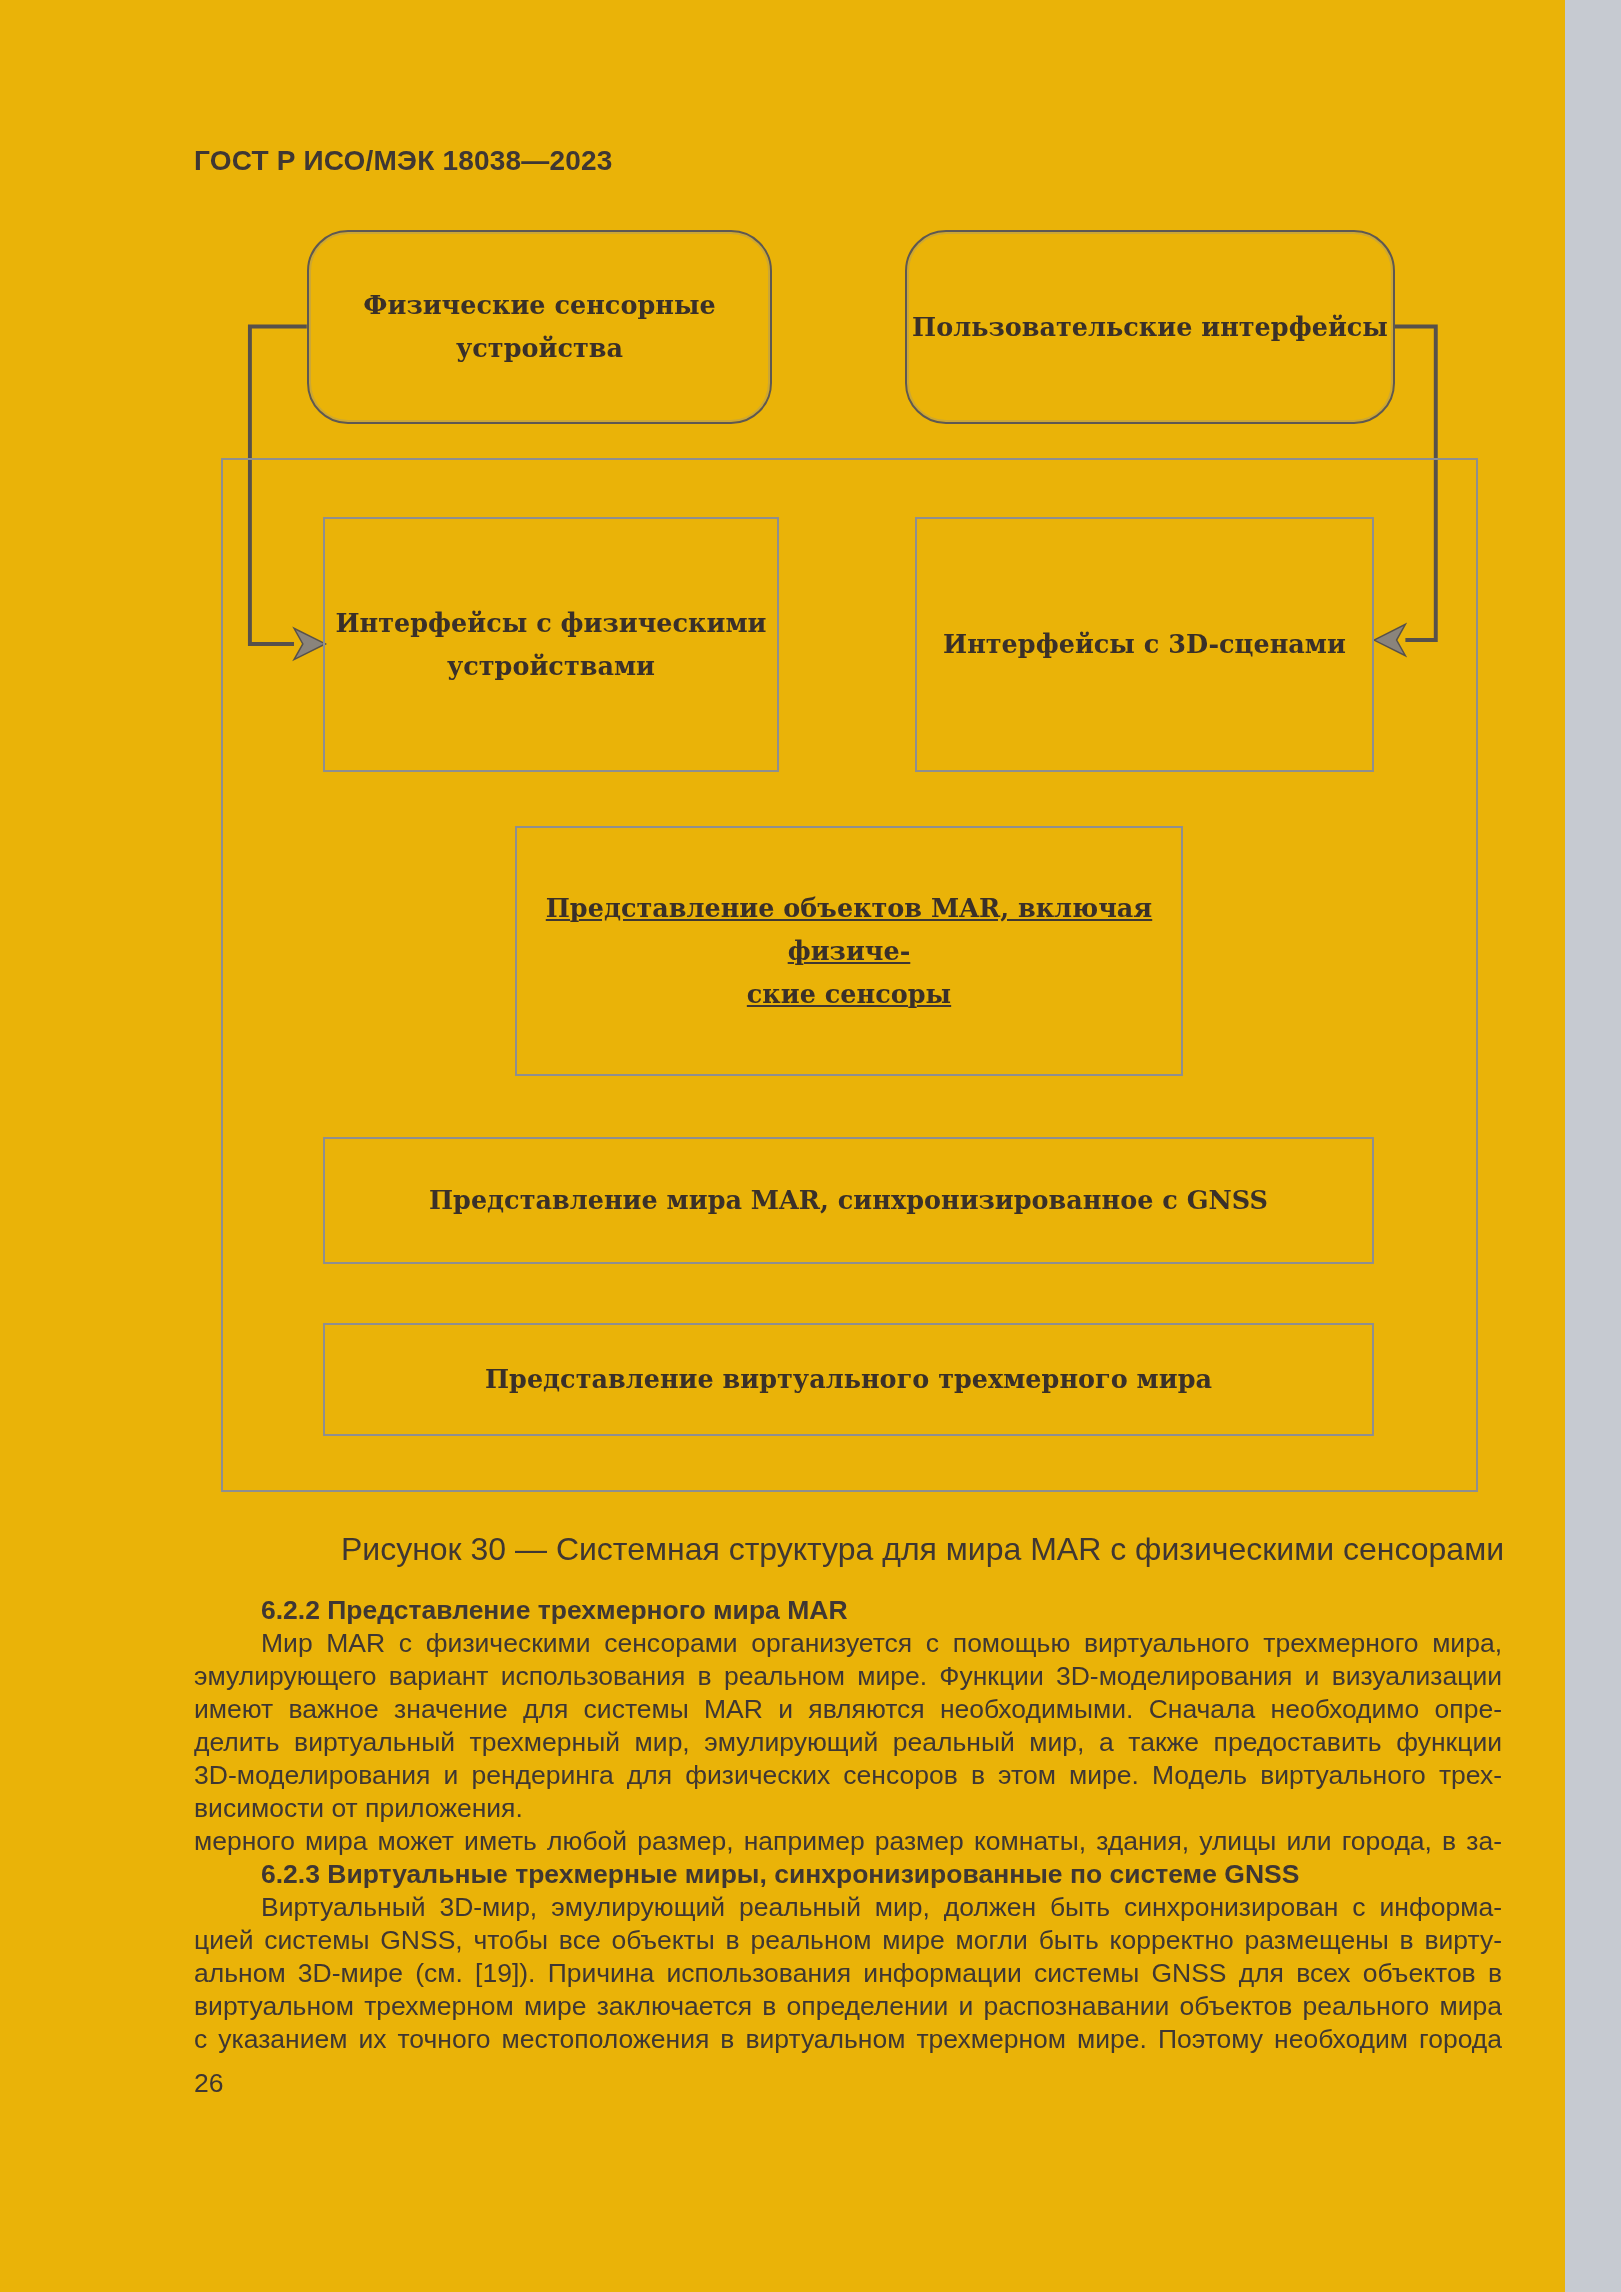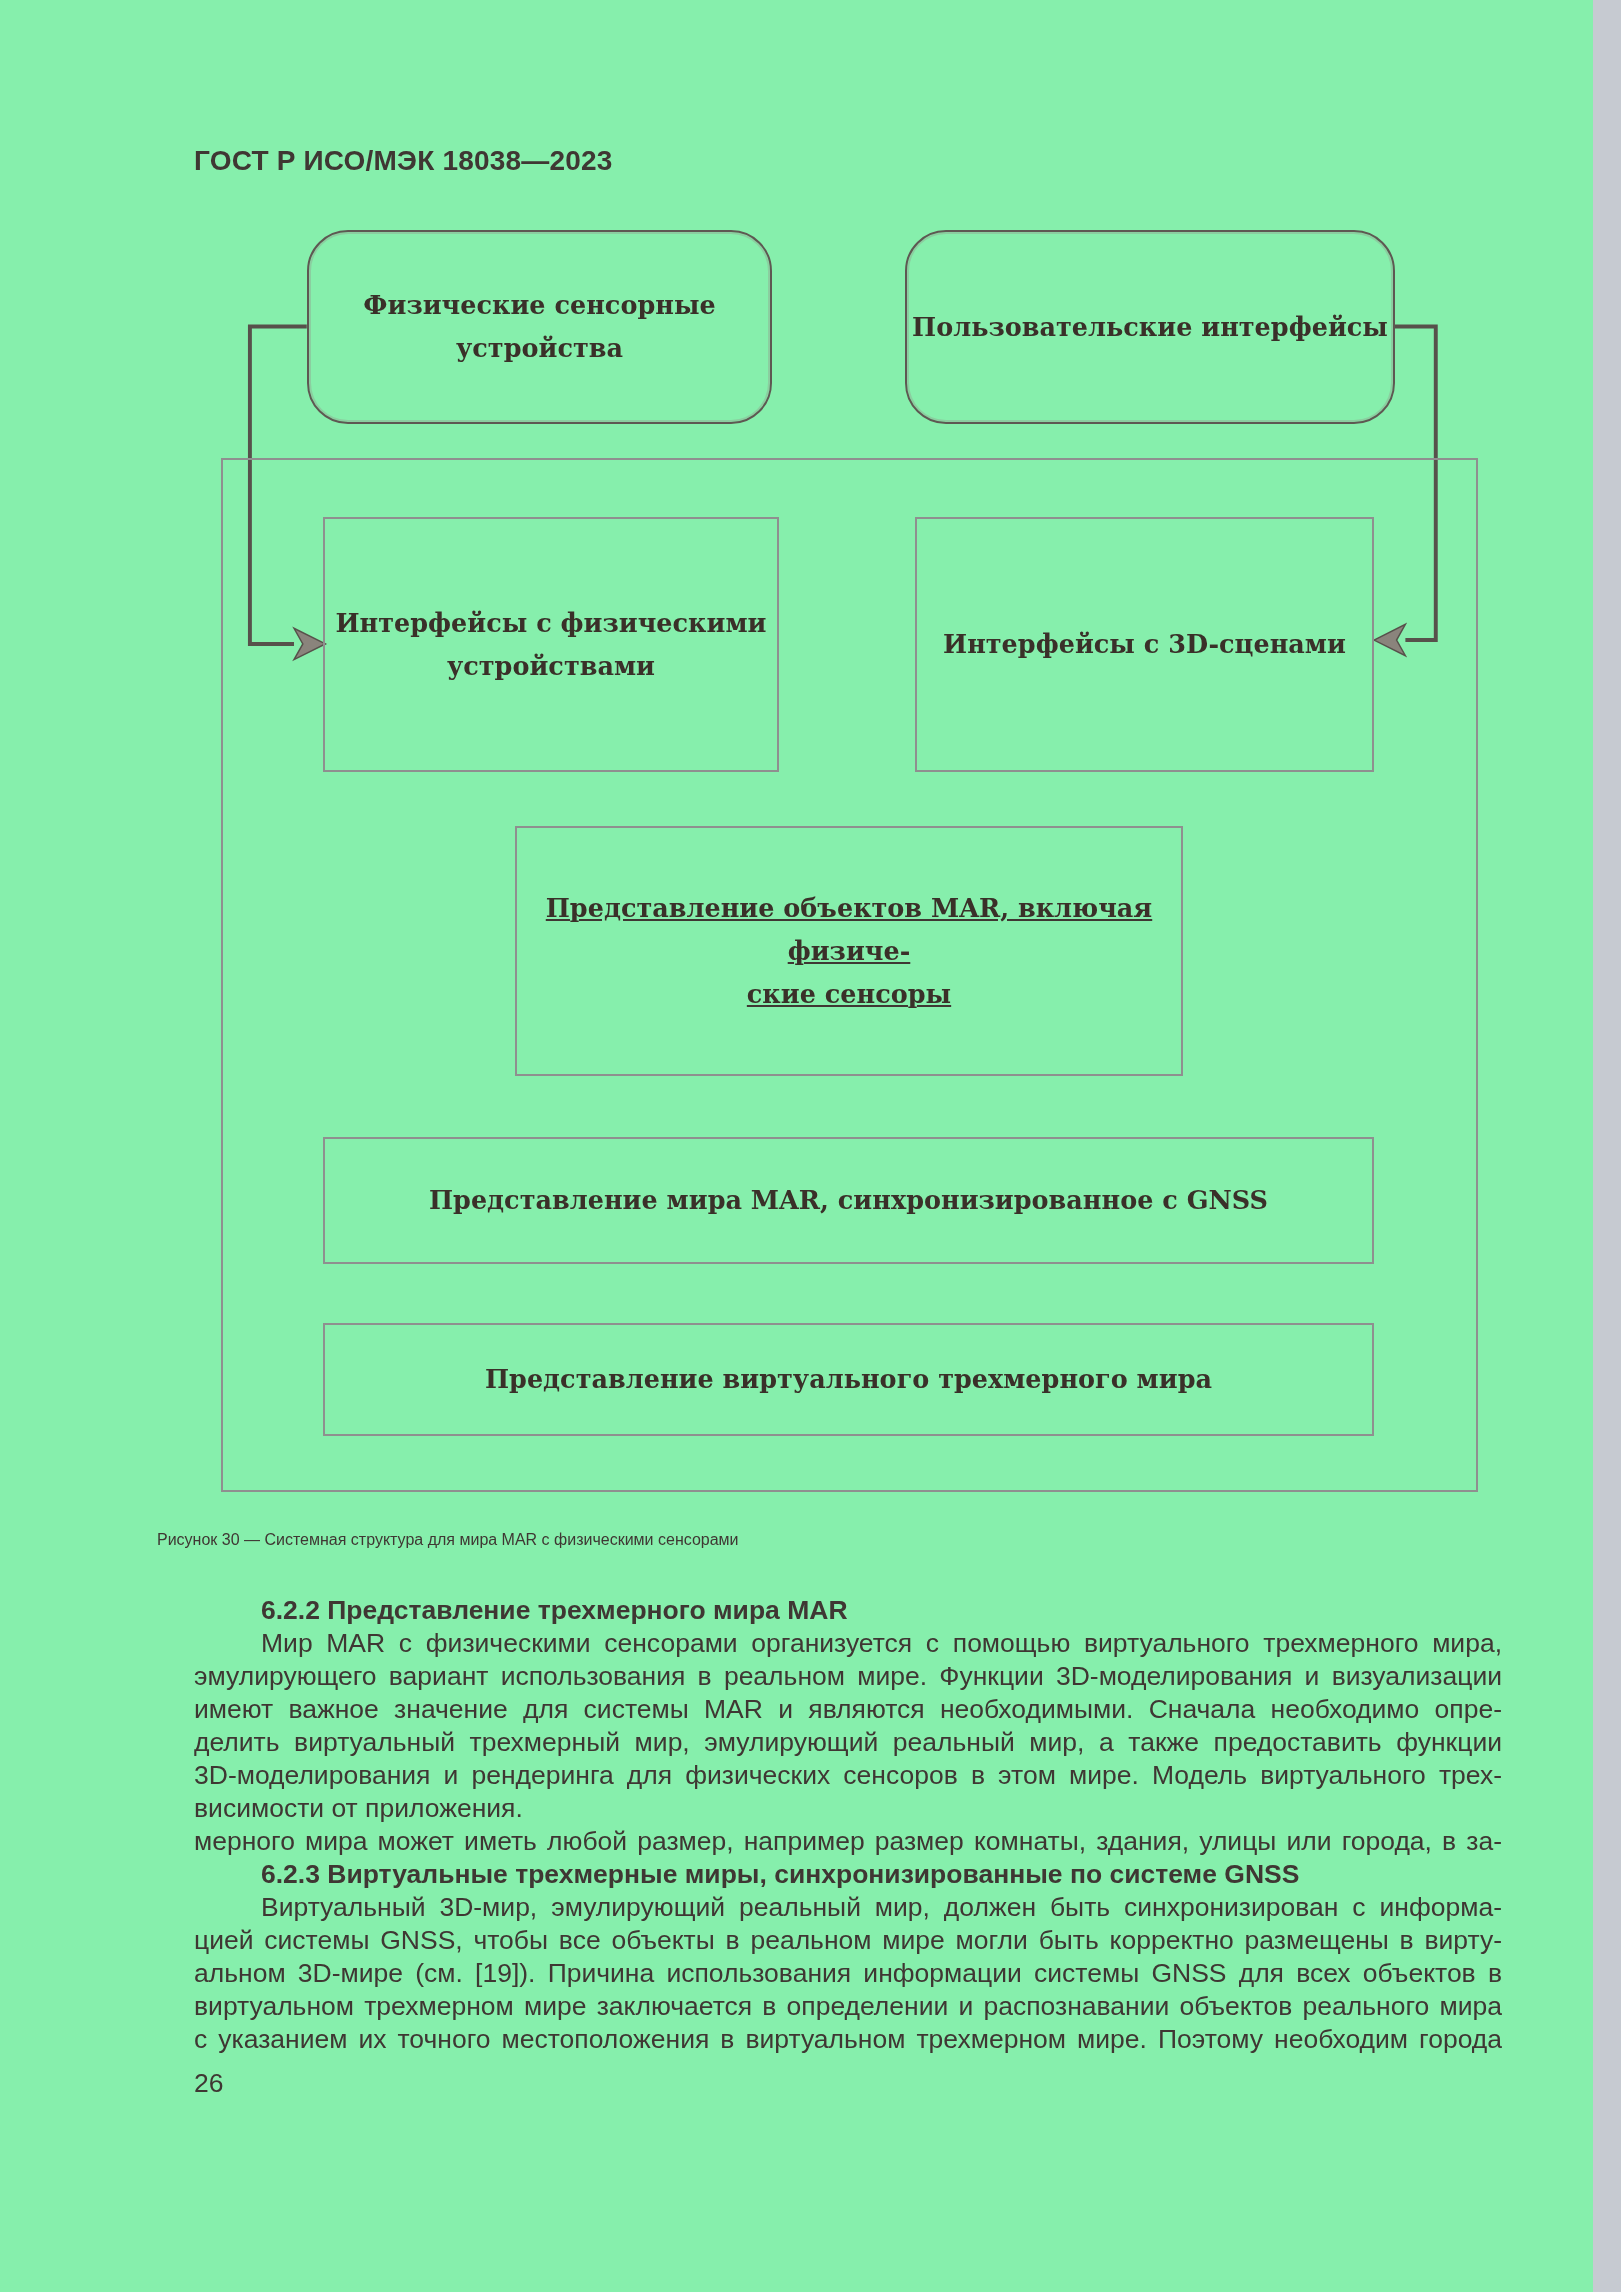--- a/index.html
+++ b/index.html
@@ -1,23 +1,22 @@
 <!DOCTYPE html>
 <html><head>
 <meta charset="utf-8">
 <style>
   html,body{margin:0;padding:0;background:#c6cad1;}
   .page{
     position:relative;
     width:1565px;height:2293px;
-    background:#86efac;
+    background:#eab308;
     overflow:hidden;
     font-family:"Liberation Sans",sans-serif;
     color:#3f3733;
-    padding-left:28px;
   }
   .doc-header{
     position:absolute;left:194px;top:145px;
     font-size:28px;font-weight:bold;letter-spacing:0.2px;
   }
   
   .figure{position:absolute;left:0;top:0;width:1621px;height:1529px;}
   .connectors{position:absolute;left:0;top:0;}
   .cline{fill:none;stroke:#57514b;stroke-width:4px;}
   .chead{fill:#8a847c;stroke:#57514b;stroke-width:1.5px;}
@@ -48,21 +47,21 @@
   .b-bar2{left:323px;top:1323px;width:1051px;height:113px;}
   .lbl{
     display:block;
     font-family:"DejaVu Serif",serif;
     font-weight:bold;font-size:25.5px;line-height:43px;
     color:#3a3029;
   }
   
   .caption{
     position:absolute;left:157px;top:1531px;width:1347px;
-    text-align:left;font-size:16px;color:#3f3733;
+    text-align:right;font-size:32px;color:#3f3733;
   }
   
   .bodytext{
     position:absolute;left:194px;top:1594px;width:1308px;
     font-size:26.5px;line-height:33px;
   }
   .h{font-weight:bold;text-indent:67px;white-space:nowrap;}
   .bl{text-align:justify;text-align-last:justify;}
   .bl.first{text-indent:67px;}
   .bl.plain{text-align-last:left;}

